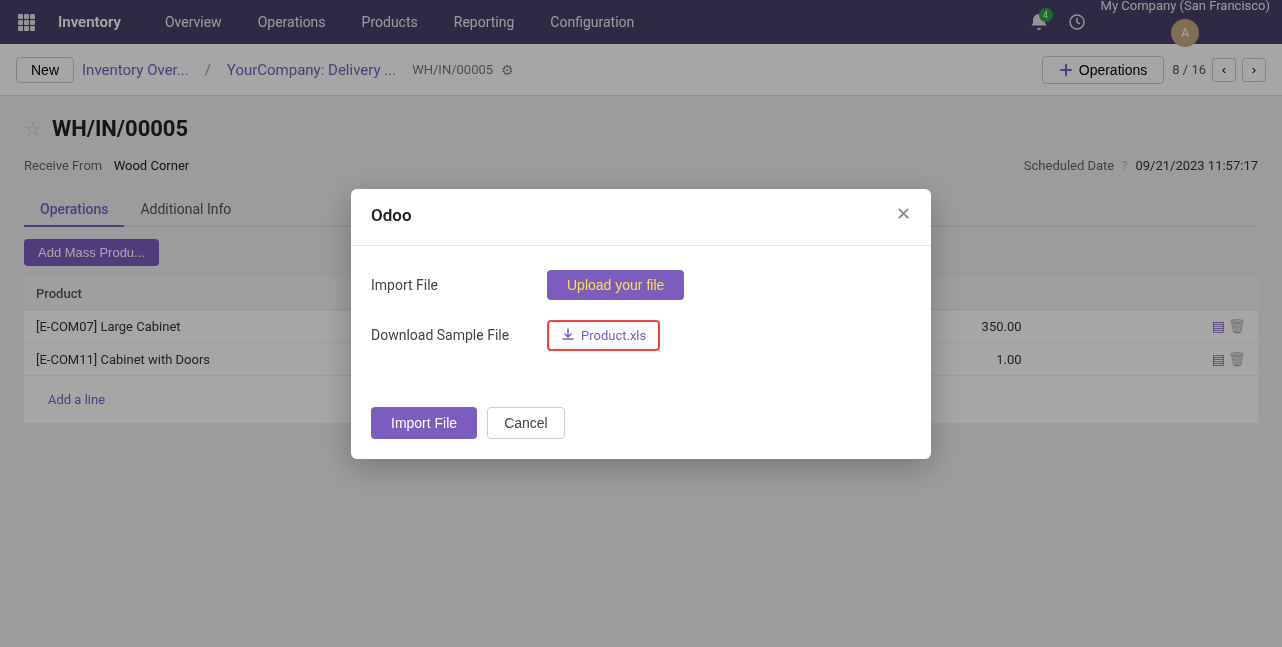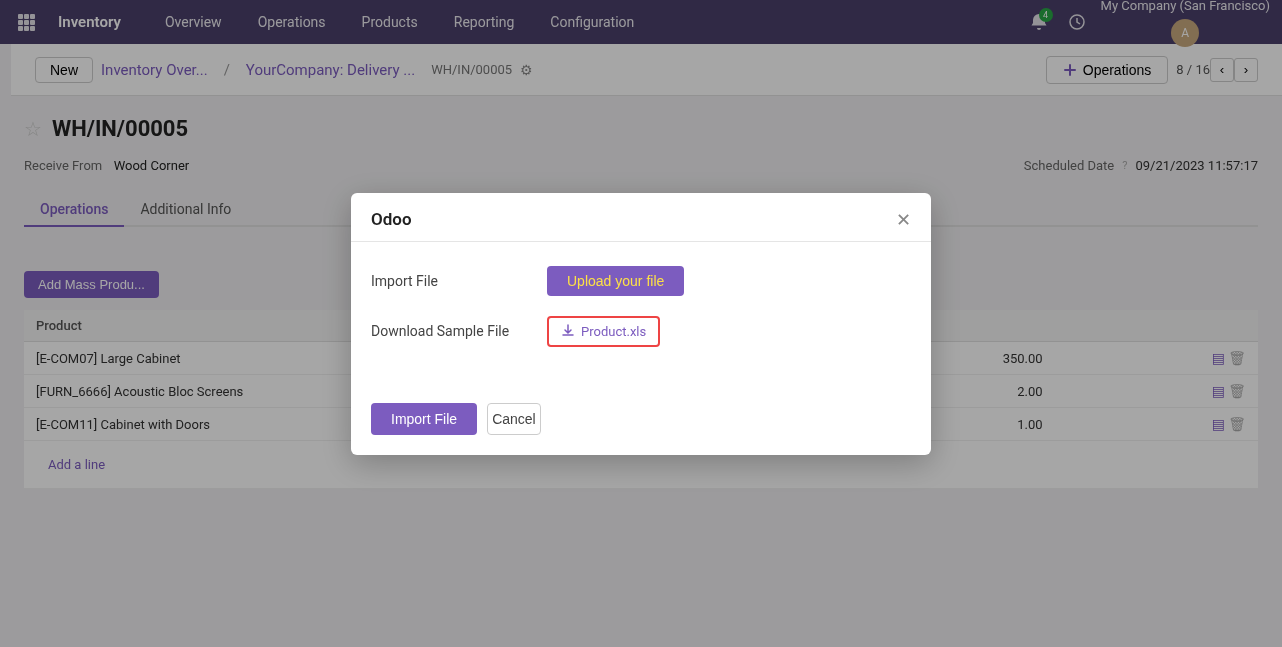--- a/index.html
+++ b/index.html
@@ -54,24 +54,23 @@
       background: #c8a97e; display: flex; align-items: center; justify-content: center;
       font-size: 12px; color: #fff;
     }
 
     
     .breadcrumb-bar {
       background: #fff;
       border-bottom: 1px solid #e0e0e0;
       display: flex;
       align-items: center;
-      padding: 0 24px;
+      padding: 0 16px;
       height: 52px;
       gap: 8px;
-      margin-left: 11px;
     }
     .new-btn {
       background: #fff;
       border: 1px solid #ccc;
       border-radius: 4px;
       padding: 4px 14px;
       font-size: 14px;
       cursor: pointer;
       font-weight: 500;
     }
@@ -86,21 +85,21 @@
     .ops-btn {
       background: #fff;
       border: 1px solid #ccc;
       border-radius: 4px;
       padding: 5px 16px;
       font-size: 14px;
       cursor: pointer;
       display: flex; align-items: center; gap: 6px;
     }
     .pager {
-      display: flex; align-items: center; font-size: 13px; color: #555;
+      display: flex; align-items: center; gap: 6px; font-size: 13px; color: #555;
     }
     .pager-btn {
       background: none; border: 1px solid #ccc; border-radius: 3px;
       width: 24px; height: 24px; cursor: pointer;
       display: flex; align-items: center; justify-content: center;
     }
 
     
     .main-content {
       padding: 20px 24px;
@@ -129,21 +128,21 @@
     }
     .tab {
       padding: 8px 16px; cursor: pointer; font-size: 14px; color: #555;
       border-bottom: 2px solid transparent; margin-bottom: -2px;
     }
     .tab.active { color: #7c5cbf; border-bottom-color: #7c5cbf; font-weight: 500; }
 
     .add-mass-btn {
       background: #7c5cbf; color: #fff;
       border: none; border-radius: 4px;
-      padding: 6px 14px; font-size: 13px; cursor: pointer; margin-bottom: 12px; margin-top: 32px;
+      padding: 6px 14px; font-size: 13px; cursor: pointer; margin-bottom: 12px;
     }
 
     .product-table { width: 100%; border-collapse: collapse; background: #fff; font-size: 13px; }
     .product-table th {
       text-align: left; padding: 8px 12px;
       background: #f5f5f5; color: #555; font-weight: 500;
       border-bottom: 1px solid #e0e0e0;
     }
     .product-table td {
       padding: 8px 12px; border-bottom: 1px solid #f0f0f0; color: #333;
@@ -161,23 +160,23 @@
       z-index: 1000;
     }
     .modal {
       background: #fff;
       border-radius: 6px;
       width: 580px;
       box-shadow: 0 8px 32px rgba(0,0,0,0.25);
       overflow: hidden;
     }
     .modal-header {
-      padding: 16px 20px 12px;
+      padding: 16px 20px 20px;
       border-bottom: 1px solid #e5e5e5;
-      display: flex; align-items: flex-end; justify-content: space-between;
+      display: flex; align-items: flex-start; justify-content: space-between;
     }
     .modal-title { font-size: 17px; font-weight: 600; color: #222; }
     .modal-close {
       background: none; border: none; cursor: pointer; font-size: 18px; color: #888;
       line-height: 1;
     }
     .modal-body { padding: 24px 20px; }
     .modal-row {
       display: flex; align-items: center; margin-bottom: 20px; gap: 16px;
     }
@@ -199,21 +198,21 @@
       display: flex; gap: 10px;
     }
     .import-btn {
       background: #7c5cbf; color: #fff;
       border: none; border-radius: 4px;
       padding: 7px 20px; font-size: 14px; cursor: pointer;
     }
     .cancel-btn {
       background: #fff; color: #444;
       border: 1px solid #ccc; border-radius: 4px;
-      padding: 7px 4px; font-size: 14px; cursor: pointer;
+      padding: 7px 16px; font-size: 14px; cursor: pointer;
     }
   </style>
 </head>
 <body>
 
 <nav class="topnav">
   <div class="topnav-grid-icon">
     <svg width="18" height="18" viewBox="0 0 18 18" fill="none">
       <rect x="1" y="1" width="5" height="5" rx="1" fill="rgba(255,255,255,0.85)"></rect>
       <rect x="7" y="1" width="5" height="5" rx="1" fill="rgba(255,255,255,0.85)"></rect>
@@ -314,28 +313,20 @@
       <tr>
         <th>Product</th>
         <th></th>
         <th></th>
       </tr>
     </thead>
     <tbody id="product-rows">
         <tr>
     <td>[E-COM07] Large Cabinet</td>
     <td class="qty">350.00</td>
-    <td style="text-align:right;white-space:nowrap;">
-      <button class="icon-btn forecast-icon" title="Forecast">▤</button>
-      <button class="icon-btn">🗑</button>
-    </td>
-  </tr>
-        <tr>
-    <td>[FURN_6666] Acoustic Bloc Screens</td>
-    <td class="qty">2.00</td>
     <td style="text-align:right;white-space:nowrap;">
       <button class="icon-btn forecast-icon" title="Forecast">▤</button>
       <button class="icon-btn">🗑</button>
     </td>
   </tr>
         <tr>
     <td>[E-COM11] Cabinet with Doors</td>
     <td class="qty">1.00</td>
     <td style="text-align:right;white-space:nowrap;">
       <button class="icon-btn forecast-icon" title="Forecast">▤</button>

